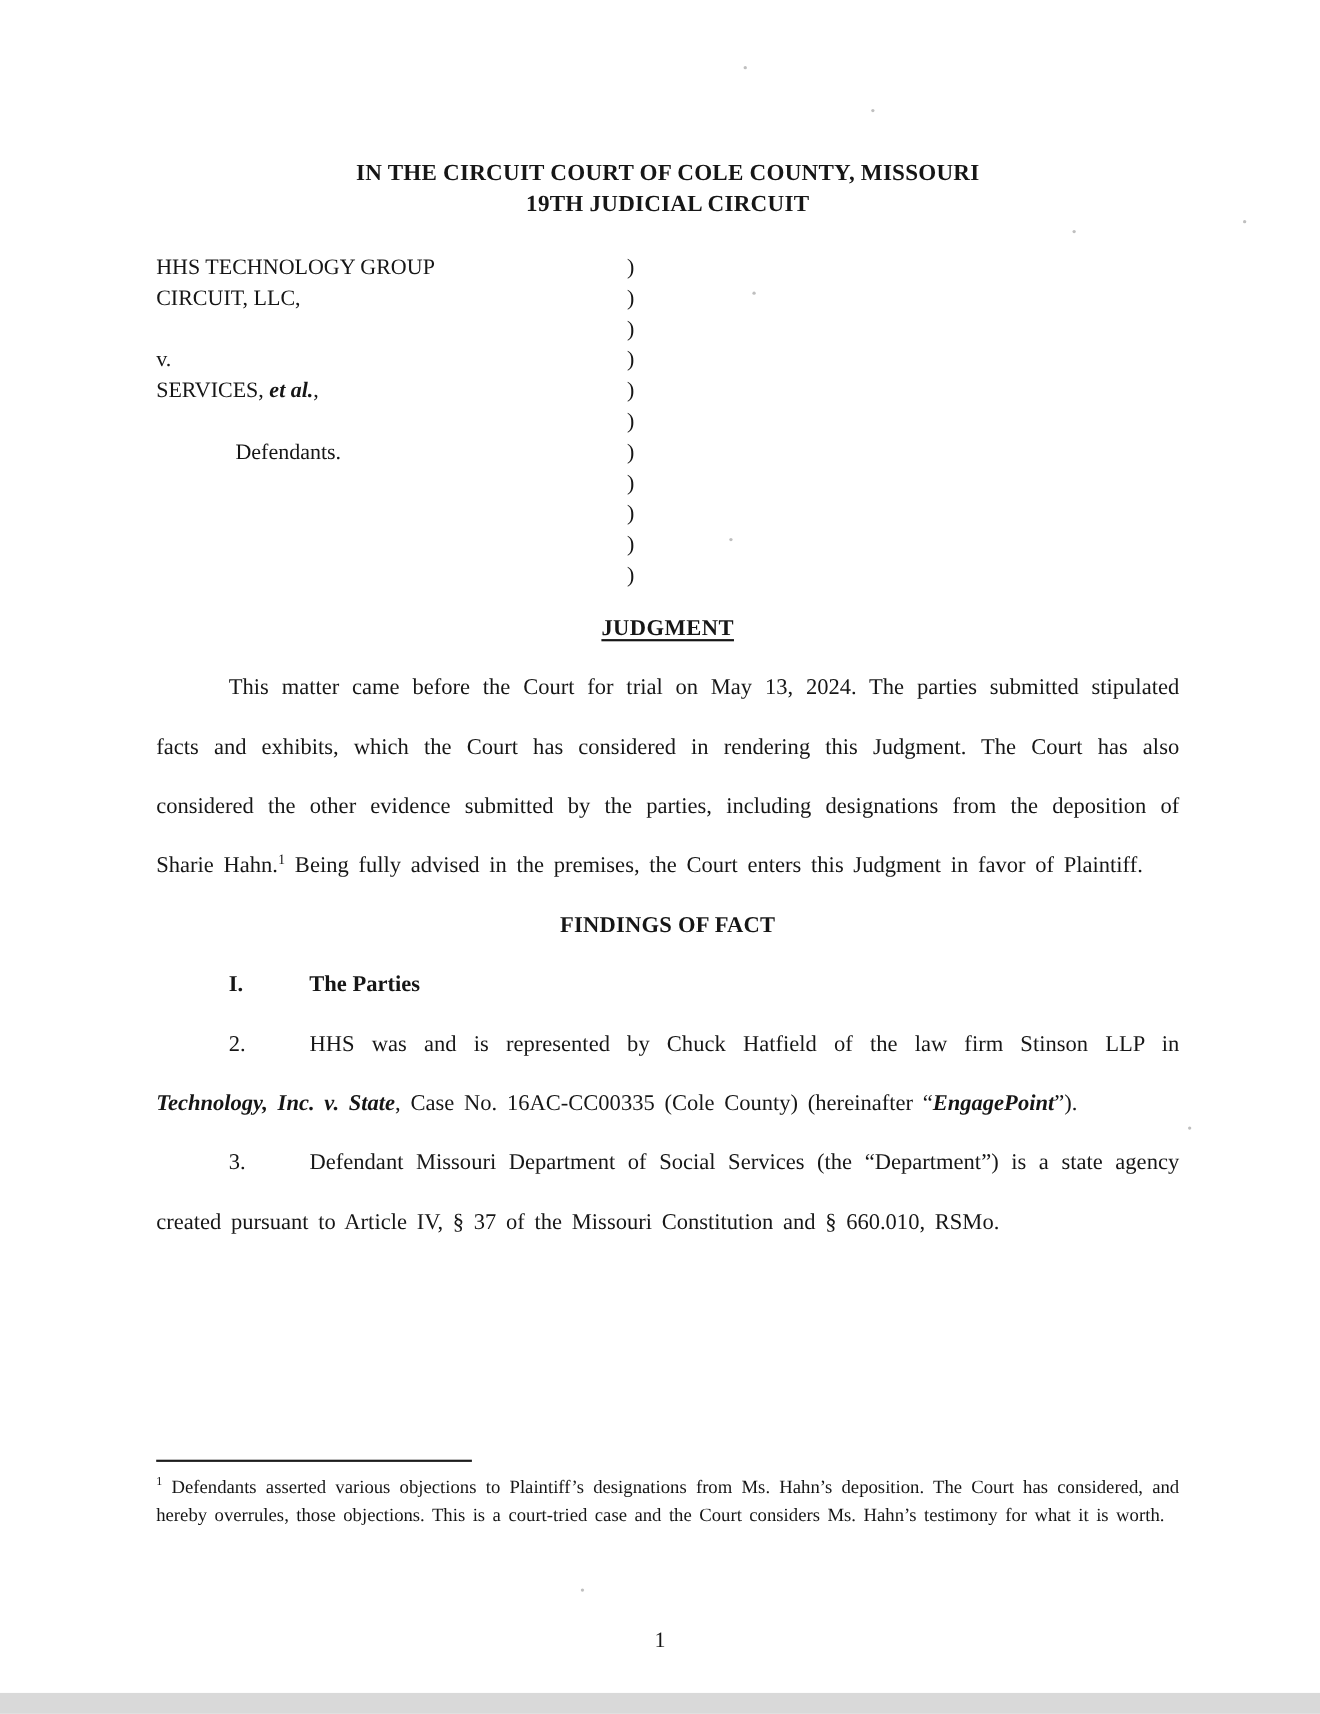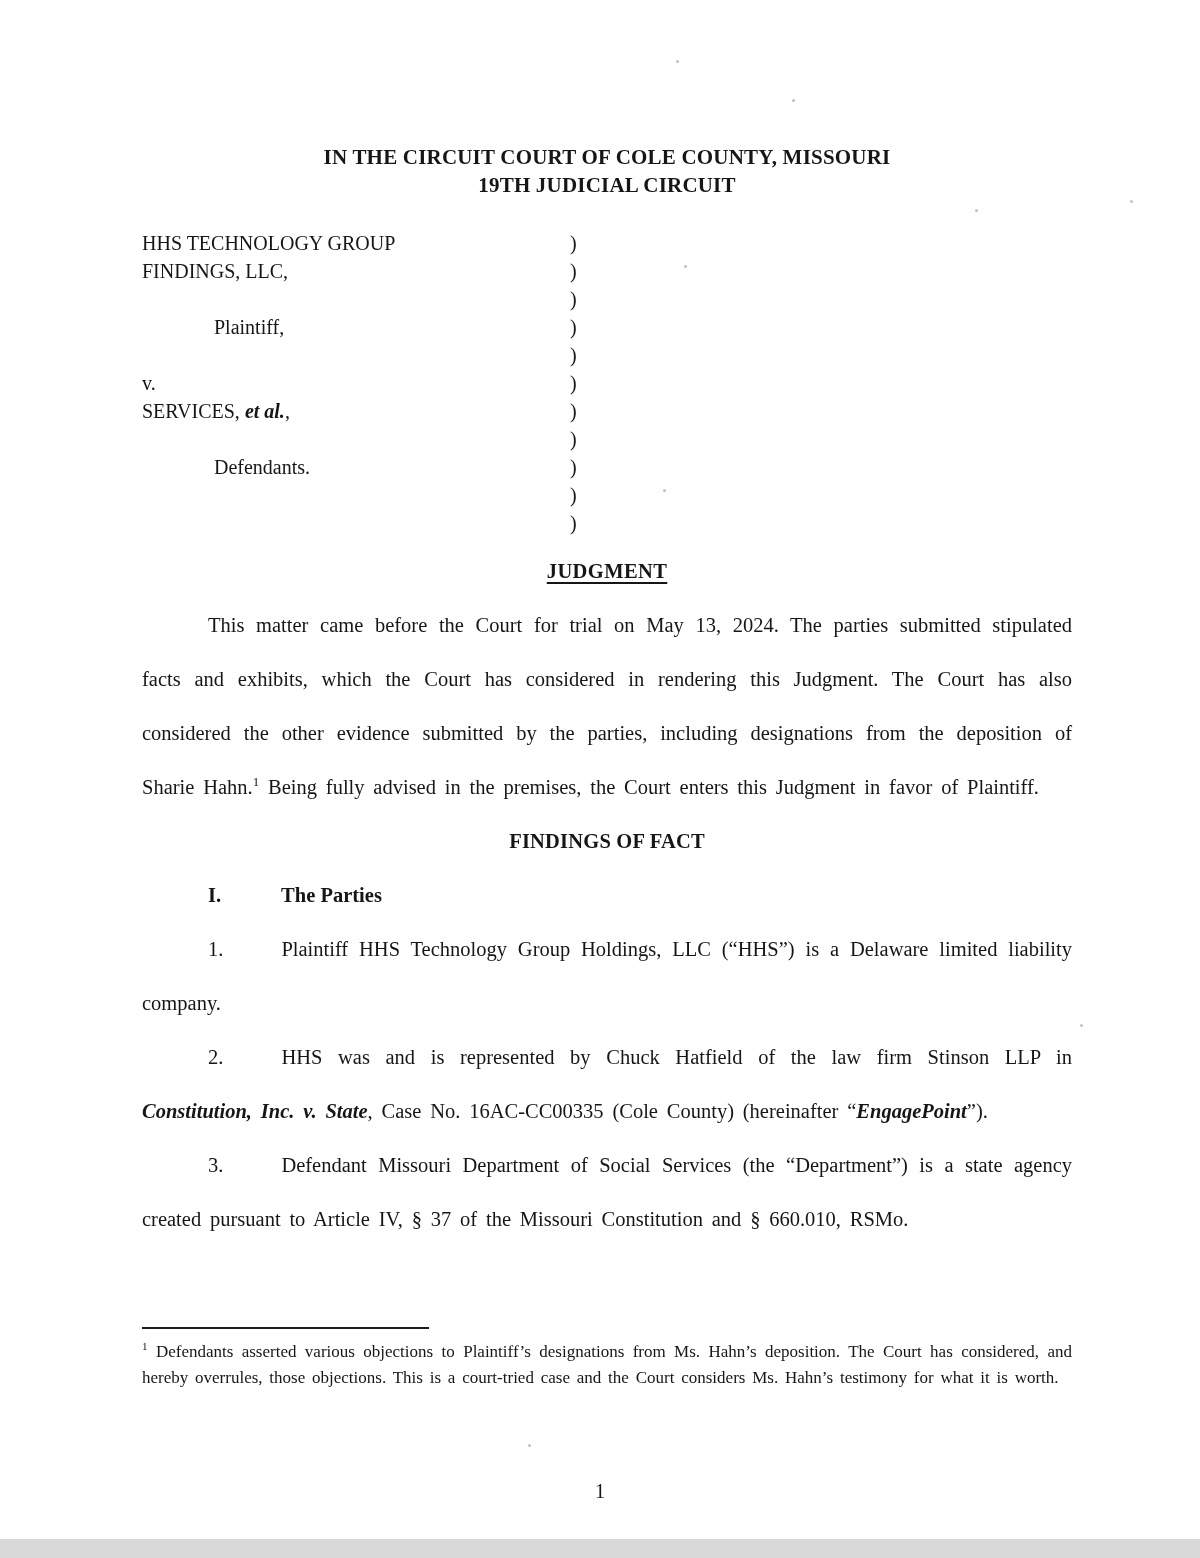--- a/index.html
+++ b/index.html
@@ -134,22 +134,21 @@
   <div class="doc">
 
     <div class="court-header">
       <div>IN THE CIRCUIT COURT OF COLE COUNTY, MISSOURI</div>
       <div>19TH JUDICIAL CIRCUIT</div>
     </div>
 
     <div class="caption">
       <div class="cap-left">
         <div class="cap-line">HHS TECHNOLOGY GROUP</div>
-        <div class="cap-line">FINDINGS, LLC,</div>
-        <div class="cap-line cap-skip cap-indent">Plaintiff,</div>
+        <div class="cap-line">CIRCUIT, LLC,</div>
         <div class="cap-line cap-skip">v.</div>
         <div class="cap-line"><span>SERVICES, </span><span class="ital">et al.</span><span>,</span></div>
         <div class="cap-line cap-skip cap-indent">Defendants.</div>
       </div>
       <div class="cap-parens">)
 )
 )
 )
 )
 )
@@ -161,23 +160,22 @@
     </div>
 
     <h1 class="judgment-heading"><span class="underline">JUDGMENT</span></h1>
 
     <p class="body-para"><span>This matter came before the Court for trial on May 13, 2024. The parties submitted stipulated facts and exhibits, which the Court has considered in rendering this Judgment. The Court has also considered the other evidence submitted by the parties, including designations from the deposition of Sharie Hahn.</span><sup class="fn-ref">1</sup><span> Being fully advised in the premises, the Court enters this Judgment in favor of Plaintiff.</span></p>
 
     <h2 class="findings-heading">FINDINGS OF FACT</h2>
 
     <div class="section-heading"><span>I.</span><span class="tab tab-section"></span><span>The Parties</span></div>
 
-    <p class="body-para"><span>1.</span><span class="tab"></span><span>Plaintiff HHS Technology Group Holdings, LLC (“HHS”) is a Delaware limited liability company.</span></p>
 
-    <p class="body-para"><span>2.</span><span class="tab"></span><span>HHS was and is represented by Chuck Hatfield of the law firm Stinson LLP in </span><span class="ital">Constitution, Inc. v. State</span><span>, Case No. 16AC-CC00335 (Cole County) (hereinafter “</span><span class="ital">EngagePoint</span><span>”).</span></p>
+    <p class="body-para"><span>2.</span><span class="tab"></span><span>HHS was and is represented by Chuck Hatfield of the law firm Stinson LLP in </span><span class="ital">Technology, Inc. v. State</span><span>, Case No. 16AC-CC00335 (Cole County) (hereinafter “</span><span class="ital">EngagePoint</span><span>”).</span></p>
 
     <p class="body-para"><span>3.</span><span class="tab"></span><span>Defendant Missouri Department of Social Services (the “Department”) is a state agency created pursuant to Article IV, § 37 of the Missouri Constitution and § 660.010, RSMo.</span></p>
 
   </div>
 
   <div class="footnote-block">
     <div class="footnote-rule"></div>
     <p class="footnote-text"><sup class="fn-ref-small">1</sup><span> Defendants asserted various objections to Plaintiff’s designations from Ms. Hahn’s deposition. The Court has considered, and hereby overrules, those objections. This is a court-tried case and the Court considers Ms. Hahn’s testimony for what it is worth.</span></p>
   </div>
 

